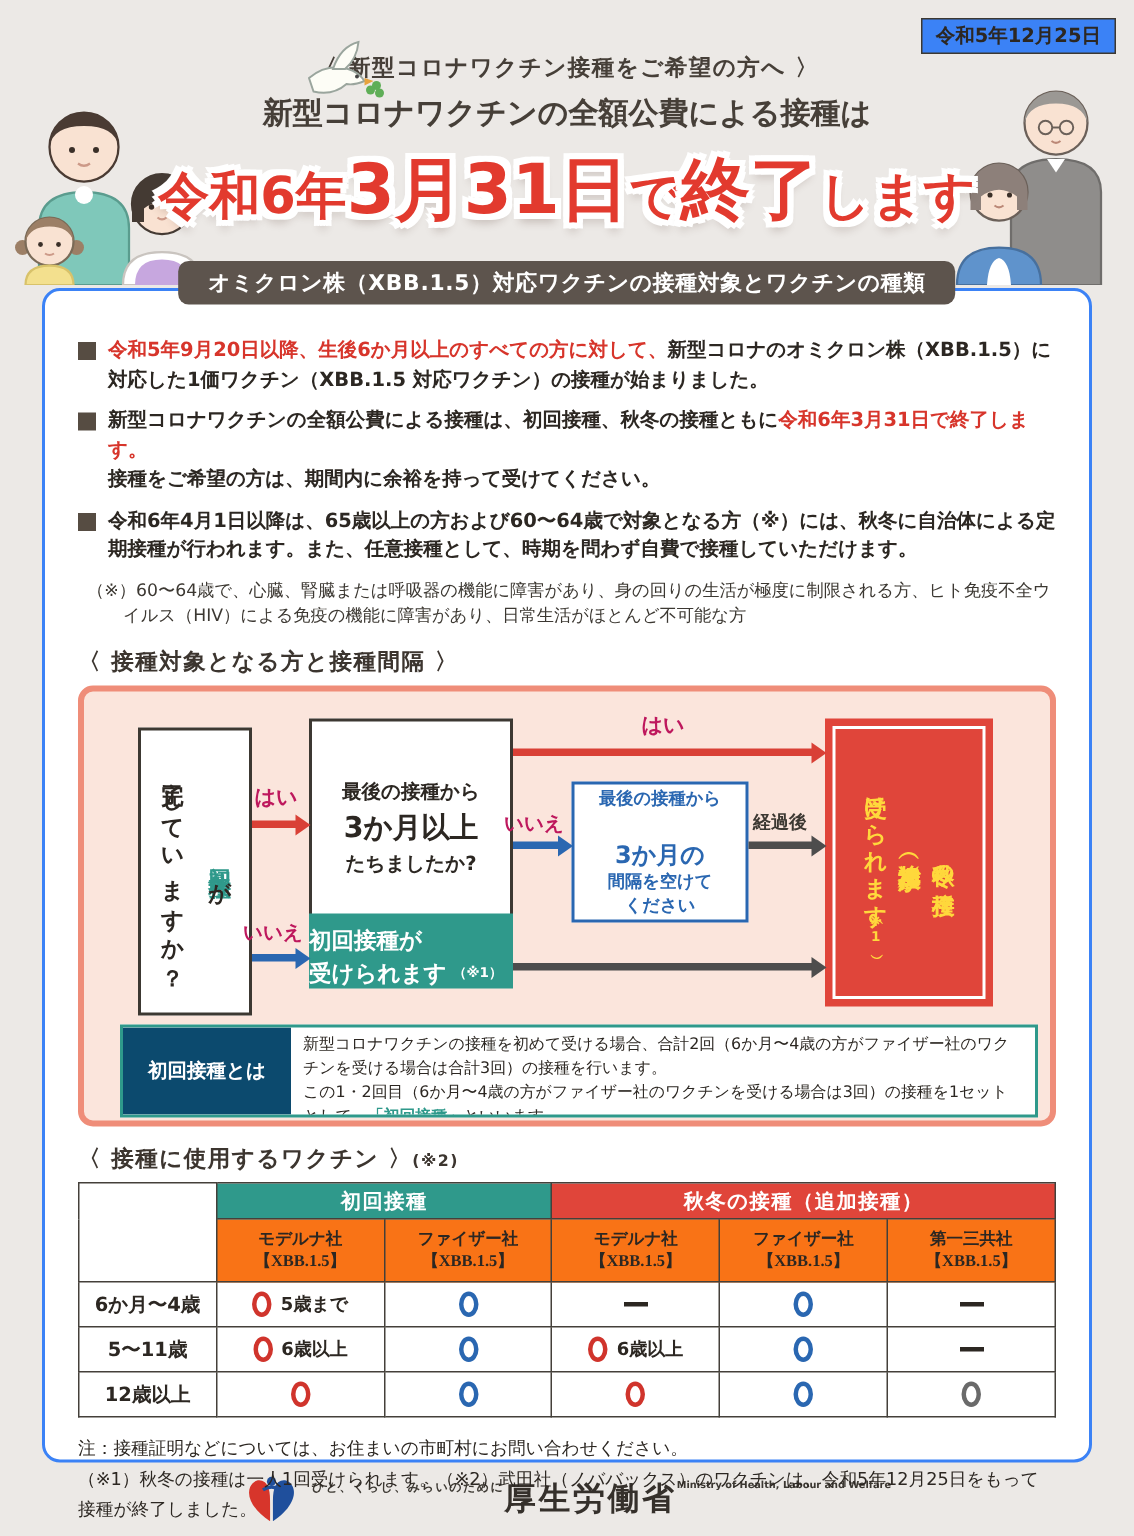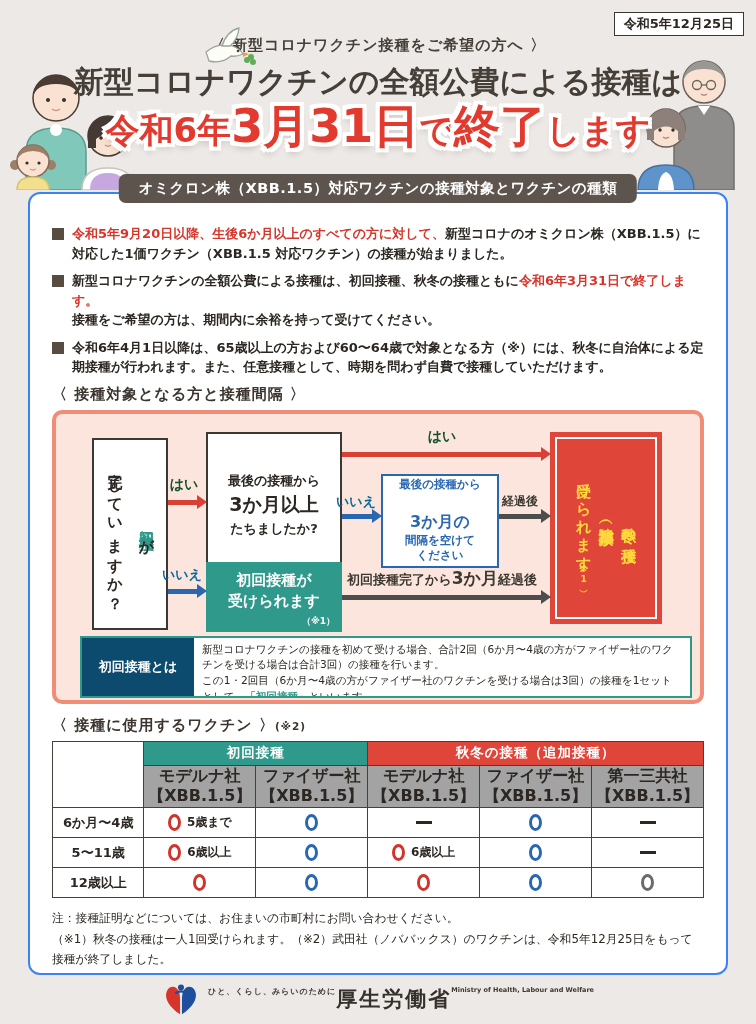--- a/index.html
+++ b/index.html
@@ -4,25 +4,25 @@
 <style>
   * { margin:0; padding:0; box-sizing:border-box; }
   html,body { background:#d8d5d2; }
   .page {
     position:relative; width:756px; height:1024px; margin:0 auto;
     background:#ece9e6; overflow:hidden;
     font-family:"DejaVu Sans","Liberation Sans",sans-serif; color:#2c2722;
   }
   
   .date-badge { position:absolute; top:12px; right:12px; border:1.5px solid #3c3832;
-    padding:2px 9px; font-size:13px; font-weight:bold; background:#ffffff; z-index:6; }
+    padding:2px 9px; font-size:13px; font-weight:bold; background:#3b82f6; z-index:6; }
   .subtitle { position:absolute; top:36px; left:0; width:100%; text-align:center;
     font-size:15px; font-weight:bold; color:#463f38; letter-spacing:1px; z-index:4; }
   .title1 { position:absolute; top:62px; left:0; width:100%; text-align:center;
-    font-size:30px; font-weight:bold; color:#463f38; z-index:4; }
+    font-size:20px; font-weight:bold; color:#463f38; z-index:4; }
   .title2 { position:absolute; top:97px; left:0; width:100%; text-align:center;
     font-weight:bold; color:#e23a2e; font-size:34px; line-height:1.3; z-index:4; white-space:nowrap;
     text-shadow:-4px -4px 0 #fff,4px -4px 0 #fff,-4px 4px 0 #fff,4px 4px 0 #fff,
       -4px 0 0 #fff,4px 0 0 #fff,0 -4px 0 #fff,0 4px 0 #fff,
       -3px -3px 0 #fff,3px 3px 0 #fff,-3px 3px 0 #fff,3px -3px 0 #fff,
       0 6px 6px rgba(80,50,40,.25); }
   .title2 .big { font-size:46px; }
   .illus { position:absolute; z-index:1; }
   .family { left:2px; top:34px; width:150px; height:156px; }
   .dove-w { left:198px; top:24px; width:58px; height:46px; z-index:5; }
@@ -50,50 +50,50 @@
     text-orientation:upright; font-size:15px; font-weight:bold; display:flex;
     align-items:center; justify-content:center; text-align:center; letter-spacing:3px; line-height:2.1; }
   .q1 .teal-t { color:#2f998b; }
   .q2 { left:150px; top:18px; width:136px; height:146px; display:flex; flex-direction:column;
     align-items:center; justify-content:center; font-weight:bold; text-align:center; gap:2px; }
   .q2 .l-s { font-size:13px; } .q2 .l-b { font-size:19px; }
   .waitbox { position:absolute; left:325px; top:60px; width:118px; height:94px; background:#fff;
     border:2px solid #2a67b1; color:#2a67b1; font-weight:bold; display:flex; flex-direction:column;
     align-items:center; justify-content:center; font-size:11.5px; line-height:1.35; text-align:center; }
   .waitbox .l-b { font-size:16px;margin-top:18px; }
-  .primary { position:absolute; left:150px; top:148px; width:136px; height:70px; background:#2f998b;
-    color:#fff; font-weight:bold; text-align:center; font-size:15px; line-height:1.45; padding-top:8px; }
+  .primary { position:absolute; left:150px; top:148px; width:136px; height:50px; background:#2f998b;
+    color:#fff; font-weight:bold; text-align:left; font-size:15px; line-height:1.45; padding-top:8px; }
   .primary .note { position:absolute; right:7px; bottom:3px; font-size:9px; font-weight:bold; }
   .result { position:absolute; left:494px; top:18px; width:112px; height:192px; background:#e0453a; }
   .result-inner { position:absolute; inset:5px; border:2px solid #fff; display:flex;
     align-items:center; justify-content:center; writing-mode:vertical-rl; text-orientation:upright;
     color:#ffd83c; font-weight:bold; font-size:15px; line-height:1.5; letter-spacing:1px; text-align:center; }
   .result-inner .rnote { font-size:9px; letter-spacing:0; }
   .harrow { position:absolute; height:5px; }
   .harrow::after { content:""; position:absolute; right:-9px; top:50%; transform:translateY(-50%);
     border-top:7px solid transparent; border-bottom:7px solid transparent; }
   .a-red { background:#d94036; } .a-red::after { border-left:10px solid #d94036; }
   .a-blue { background:#2a67b1; } .a-blue::after { border-left:10px solid #2a67b1; }
   .a-gray { background:#4d4d4d; } .a-gray::after { border-left:10px solid #4d4d4d; }
   .alabel { position:absolute; font-weight:bold; text-align:center; white-space:nowrap; }
-  .al-red { color:#14532d; font-size:14px; }
-  .al-blue { color:#0369a1; font-size:13px; }
+  .al-red { color:#be185d; font-size:14px; }
+  .al-blue { color:#be185d; font-size:13px; }
   .al-gray { color:#3c3832; font-size:12px; }
   .al-long { color:#3c3832; font-size:13px; } .al-long .big3 { font-size:17px; }
   .explain { position:absolute; left:24px; top:222px; width:612px; height:62px; background:#fff;
     border:2px solid #2f998b; display:flex; overflow:hidden; }
   .explain-label { flex:0 0 112px; background:#0c4a6e; color:#fff; font-size:13px; font-weight:bold;
     display:flex; align-items:center; justify-content:center; }
   .explain-body { font-size:10.6px; line-height:1.5; padding:4px 8px; color:#2c2722; }
   .teal-strong { color:#2f998b; font-weight:bold; }
   
   table.vx { width:100%; border-collapse:collapse; margin-top:4px; }
   table.vx th, table.vx td { border:1.5px solid #44403a; text-align:center; vertical-align:middle; }
   .gh { color:#fff; font-size:13.5px; font-weight:bold; height:24px; letter-spacing:1px; }
-  .ch { background:#a3a3a3; font-size:16px; font-weight:bold; height:42px; line-height:1.3; }
+  .ch { background:#f97316; font-size:11px; font-weight:bold; height:42px; line-height:1.3;font-family:Liberation Serif, serif; }
   .rl { font-size:13px; font-weight:bold; height:30px; background:#fff; }
   td.mc { height:30px; }
   .mc-wrap { display:flex; align-items:center; justify-content:center; gap:6px; }
   .circ { display:inline-block; width:13px; height:17px; border:3px solid; border-radius:50%; }
   .c-red { border-color:#d0342c; } .c-blue { border-color:#2a67b1; } .c-gray { border-color:#6a6a6a; }
   .dashm { display:inline-block; width:16px; height:3.5px; background:#2c2722; }
   .cell-note { font-size:12px; font-weight:bold; }
   .notes { font-size:11.8px; line-height:1.75; margin-top:10px; color:#2c2722; }
   
   .footer { position:absolute; left:0; right:0; bottom:6px; display:flex; align-items:center;
@@ -183,20 +183,21 @@
     <div class="bullet">
       <span class="sq"></span>
       <span><span>新型コロナワクチンの全額公費による接種は、初回接種、秋冬の接種ともに</span><span class="red-text">令和6年3月31日で終了します。</span><br><span>接種をご希望の方は、期間内に余裕を持って受けてください。</span></span>
     </div>
 
     <div class="bullet">
       <span class="sq"></span>
       <span><span>令和6年4月1日以降は、65歳以上の方および60〜64歳で対象となる方（※）には、秋冬に自治体による定期接種が行われます。また、任意接種として、時期を問わず自費で接種していただけます。</span></span>
     </div>
 
+    <div class="fine-note">（※）60〜64歳で、心臓、腎臓または呼吸器の機能に障害があり、身の回りの生活が極度に制限される方、ヒト免疫不全ウイルス（HIV）による免疫の機能に障害があり、日常生活がほとんど不可能な方</div>
 
     <div class="sec-head">〈 接種対象となる方と接種間隔 〉</div>
 
     <div class="flow">
 
       <div class="fbox q1">
           <span><span class="teal-t">初回接種</span><span>が</span><br><span>完了していますか？</span></span>
         </div>
 
       <div class="fbox q2">
@@ -233,21 +234,20 @@
       <div class="harrow a-red" style="left:286px; top:38px; width:200px;"></div>
       <div class="alabel al-red" style="left:286px; top:14px; width:200px;">はい</div>
 
       <div class="harrow a-blue" style="left:286px; top:100px; width:31px;"></div>
       <div class="alabel al-blue" style="left:272px; top:79px; width:56px;">いいえ</div>
 
       <div class="harrow a-gray" style="left:443px; top:100px; width:43px;"></div>
       <div class="alabel al-gray" style="left:436px; top:79px; width:56px;">経過後</div>
 
       <div class="harrow a-gray" style="left:286px; top:181px; width:200px;"></div>
-      <div class="alabel al-long" style="left:282px; top:153px; width:208px;"><span>初回接種完了から</span><span class="big3">3か月</span><span>経過後</span></div>
 
       <div class="explain">
         <div class="explain-label">初回接種とは</div>
         <div class="explain-body">
           <span>新型コロナワクチンの接種を初めて受ける場合、合計2回（6か月〜4歳の方がファイザー社のワクチンを受ける場合は合計3回）の接種を行います。</span><br>
           <span>この1・2回目（6か月〜4歳の方がファイザー社のワクチンを受ける場合は3回）の接種を1セットとして、</span><span class="teal-strong">「初回接種」</span><span>といいます。</span>
         </div>
       </div>
     </div>
 

